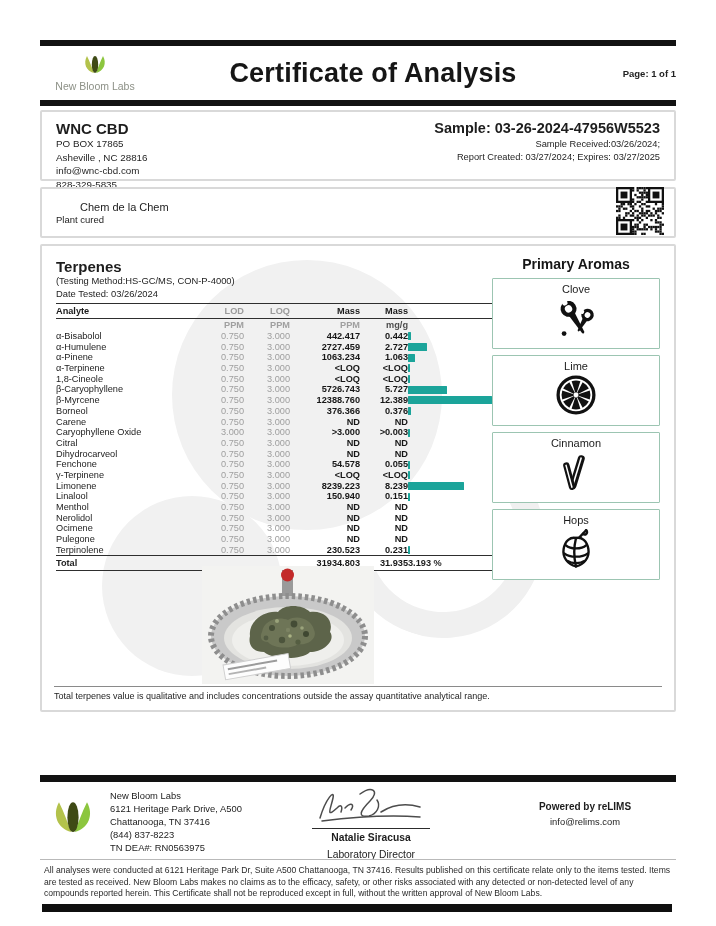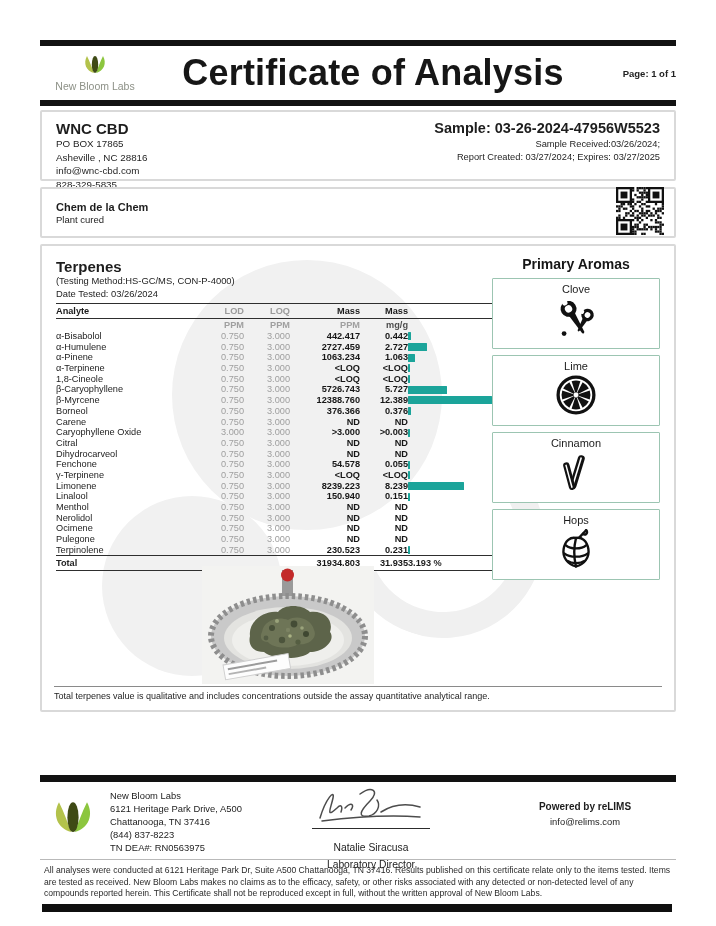--- a/index.html
+++ b/index.html
@@ -3,32 +3,32 @@
 <meta charset="utf-8">
 <style>
   html,body{margin:0;padding:0;background:#fff;}
   .page{position:relative;width:716px;height:926px;background:#fff;overflow:hidden;
         font-family:"Liberation Sans",sans-serif;color:#1d1d1d;}
   .hbar{position:absolute;left:40px;width:636px;height:6px;background:#121212;}
   
   .hdr{position:absolute;left:40px;top:48px;width:636px;height:50px;display:flex;align-items:center;}
   .logo-blk{width:110px;text-align:center;}
   .logo-blk .lbl{font-size:10.5px;color:#8d9187;margin-top:1px;}
-  .title{flex:1;text-align:center;font-size:36px;font-weight:bold;letter-spacing:.2px;color:#161616;}
+  .title{flex:1;text-align:center;font-size:27px;font-weight:bold;letter-spacing:.2px;color:#161616;}
   .pagelab{width:80px;text-align:right;font-size:9.5px;font-weight:600;color:#222;}
   
   .gbox{position:absolute;left:40px;width:636px;background:#fff;border:2px solid #d9d9d9;border-radius:2px;box-sizing:border-box;}
   .client{top:110px;height:71px;padding:8px 14px;display:flex;justify-content:space-between;}
   .client-name{font-size:15px;font-weight:bold;}
   .client-line{font-size:9.8px;line-height:13.5px;color:#1f1f1f;}
   .samp{text-align:right;}
   .samp-id{font-size:14.5px;font-weight:bold;margin-bottom:2px;}
   .samp-line{font-size:9.3px;line-height:13px;color:#1f1f1f;}
   .product{top:187px;height:51px;padding:7px 10px 7px 14px;display:flex;justify-content:space-between;align-items:center;}
-  .prod-name{font-size:11px;font-weight:bold;}
+  .prod-name{font-size:11px;font-weight:normal;margin-left:24px;}
   .prod-type{font-size:9.5px;margin-top:1px;}
   .mainbox{top:244px;height:468px;padding-left:24px;}
   
   .wm{position:absolute;border-radius:50%;background:#f1f1f1;z-index:0;}
   .wm2{position:absolute;z-index:0;border:26px solid #f0f0f0;border-left-color:transparent;border-top-color:transparent;border-radius:50%;}
   .mb-inner{position:absolute;inset:0;z-index:1;}
   
   .terp{position:absolute;left:14px;top:12px;width:446px;}
   .terp h2{margin:0;font-size:15px;font-weight:bold;}
   .meth{font-size:9.4px;}
@@ -60,21 +60,21 @@
   
   .photo{position:absolute;left:160px;top:320px;width:172px;height:118px;z-index:1;}
   
   .note{position:absolute;left:12px;right:12px;bottom:9px;border-top:1px solid #8a8a8a;padding-top:4px;
         font-size:9px;color:#1f1f1f;z-index:1;}
   
   .fbar{top:775px;height:7px;}
   .flogo{position:absolute;left:52px;top:800px;}
   .faddr{position:absolute;left:110px;top:789px;font-size:9.4px;line-height:13px;color:#1c1c1c;}
   .fsig{position:absolute;left:296px;top:786px;width:150px;text-align:center;}
-  .sig-name{border-top:1.4px solid #2c2c2c;margin:0 auto;width:118px;padding-top:13px;font-size:10.3px;font-weight:normal;}
+  .sig-name{border-top:1.4px solid #2c2c2c;margin:0 auto;width:118px;padding-top:3px;font-size:10.3px;font-weight:bold;}
   .sig-title{font-size:10.3px;margin-top:6px;}
   .fpow{position:absolute;left:500px;top:801px;width:170px;text-align:center;}
   .pow1{font-size:10px;font-weight:bold;}
   .pow2{font-size:9.4px;margin-top:4px;}
   .fdiv{position:absolute;left:40px;top:859px;width:636px;height:1px;background:#b9b9b9;}
   .discl{position:absolute;left:44px;top:865px;width:630px;font-size:8.6px;line-height:11.6px;color:#2a2a2a;}
   .bbar{position:absolute;left:42px;top:904px;width:630px;height:8px;background:#0f0f0f;}
 </style>
 </head>
 <body>

